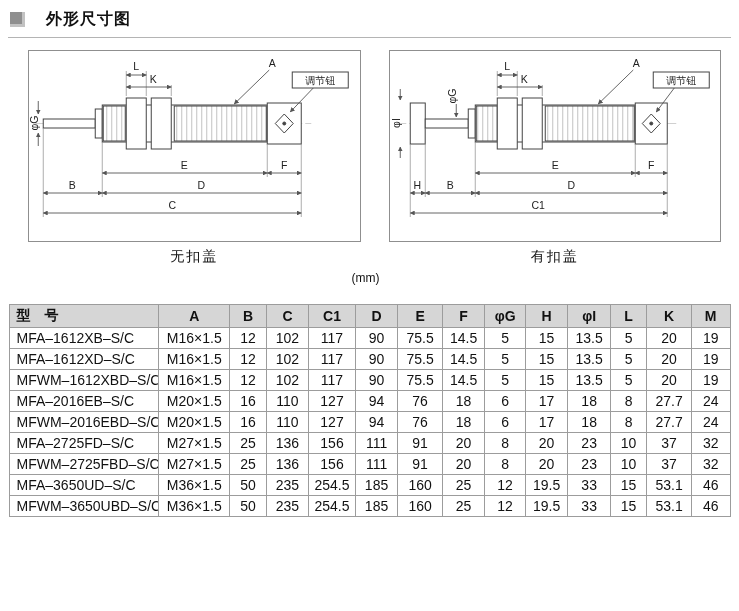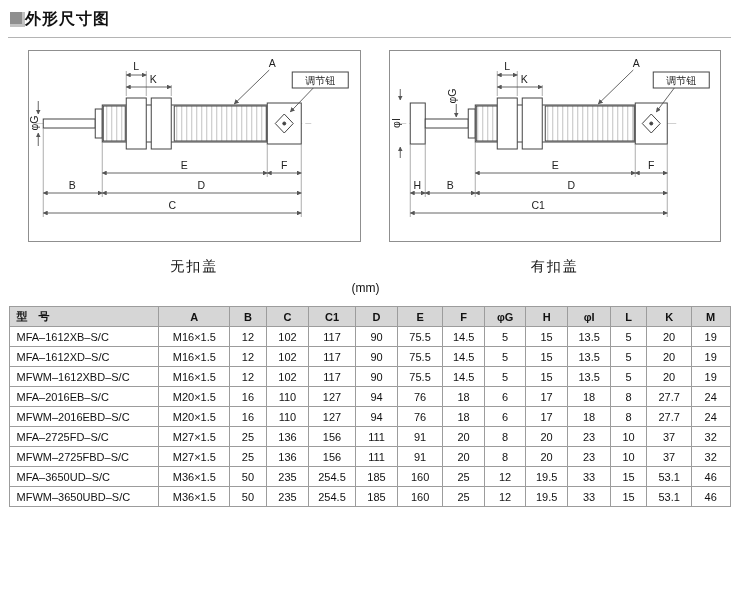--- a/index.html
+++ b/index.html
@@ -6,41 +6,41 @@
   html, body { margin: 0; padding: 0; }
   body {
     width: 739px; height: 611px; background: #ffffff;
     font-family: "Liberation Sans", "DejaVu Sans", sans-serif;
     color: #111;
   }
   .page { padding: 7px 8px 4px 8px; }
 
   
   .header {
-    display: flex; align-items: center; gap: 0;
+    display: flex; align-items: center; gap: 21px;
     padding: 2px 0 7px 2px; border-bottom: 1px solid #b4b4b4;
   }
   .marker {
     width: 15px; height: 15px; background: #8f8f8f;
     box-shadow: inset -3px -3px 0 #c2c2c2;
   }
   .title { font-size: 16px; font-weight: bold; letter-spacing: 1px; }
 
   
   .diagram-row { display: flex; gap: 28px; padding: 12px 10px 0 20px; }
   .diagram { flex: 1; }
   .dbox { border: 1px solid #8f8f8f; background: #fff; height: 192px; overflow: hidden; }
-  .caption { text-align: center; font-size: 14px; margin-top: 16px; letter-spacing: 2px; }
+  .caption { text-align: center; font-size: 14px; margin-top: 6px; letter-spacing: 2px; }
 
   .unit-note { text-align: center; font-size: 12px; padding: 5px 8px 3px 0; }
 
   
   table.dims {
-    border-collapse: collapse; width: 722px; margin: 8px auto;
-    font-size: 11px; table-layout: fixed;
+    border-collapse: collapse; width: 722px; margin: 16px auto;
+    font-size: 14px; table-layout: fixed;
   }
   .dims th, .dims td {
     border: 1px solid #9c9c9c; text-align: center;
     padding: 2px 1px; height: 20px; white-space: nowrap; overflow: hidden;
   }
   .dims th { background: #d6d6d6; font-weight: bold; }
   .dims td.model, .dims th.model { text-align: left; padding-left: 7px; }
 
   svg text { font-family: "Liberation Sans", "DejaVu Sans", sans-serif; }
 </style>

